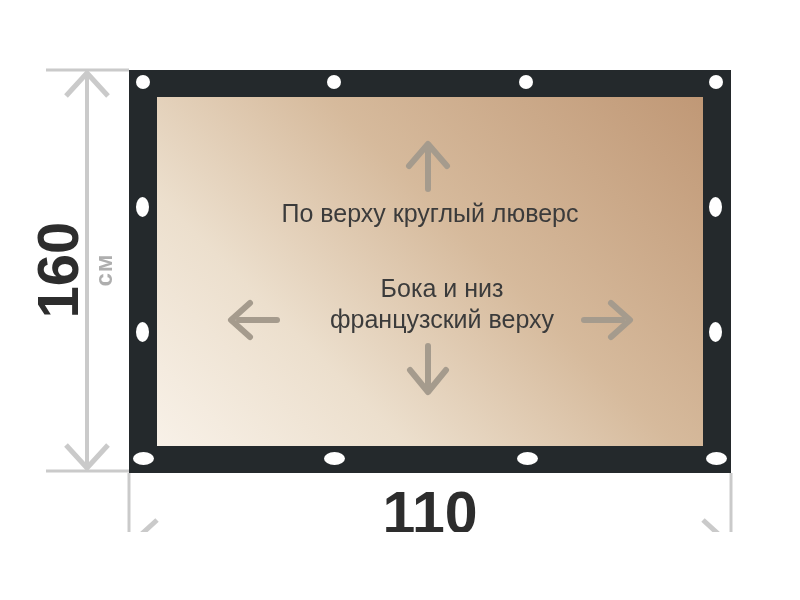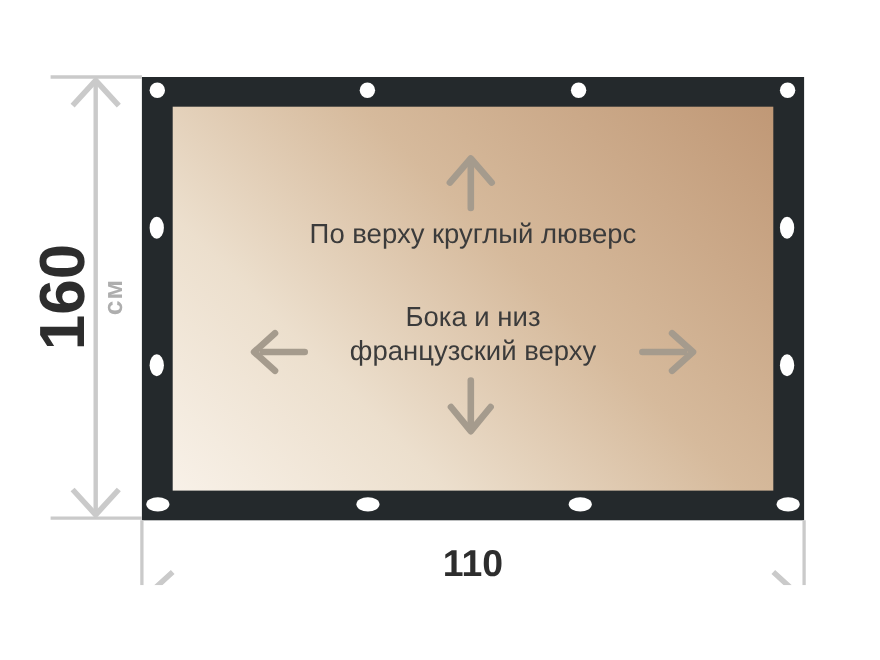--- a/index.html
+++ b/index.html
@@ -19,34 +19,34 @@
   .grom{position:absolute;background:#ffffff;border-radius:50%;}
   .grom.c{width:14px;height:14px;}
   .grom.v{width:13px;height:20px;}
   .grom.h{width:21px;height:13px;}
   
   .note{
     position:absolute;left:157px;width:546px;text-align:center;
     color:#3b3b3b;font-size:25px;line-height:31px;font-weight:400;
   }
   .note-top{top:198px;}
-  .note-mid{top:273px;}
+  .note-mid{top:273px;padding-left:12px;}
   
   .dim-value{color:#2d2d2d;font-weight:700;position:absolute;white-space:nowrap;}
   .dim-unit{color:#aeaeae;font-weight:700;position:absolute;white-space:nowrap;}
   .val-height{
     left:57px;top:270px;font-size:58px;
     transform:translate(-50%,-50%) rotate(-90deg);
   }
   .unit-height{
     left:104px;top:270px;font-size:24px;letter-spacing:1px;
     transform:translate(-50%,-50%) rotate(-90deg);
   }
   .val-width{
-    left:430px;top:513px;font-size:34px;
+    left:430px;top:513px;font-size:59px;
     transform:translate(-50%,-50%);
   }
   .unit-width{
     left:430px;top:560px;font-size:25px;letter-spacing:1px;
     transform:translate(-50%,-50%);
   }
   .overlay{position:absolute;left:0;top:0;width:800px;height:600px;pointer-events:none;}
 </style>
 </head>
 <body>

